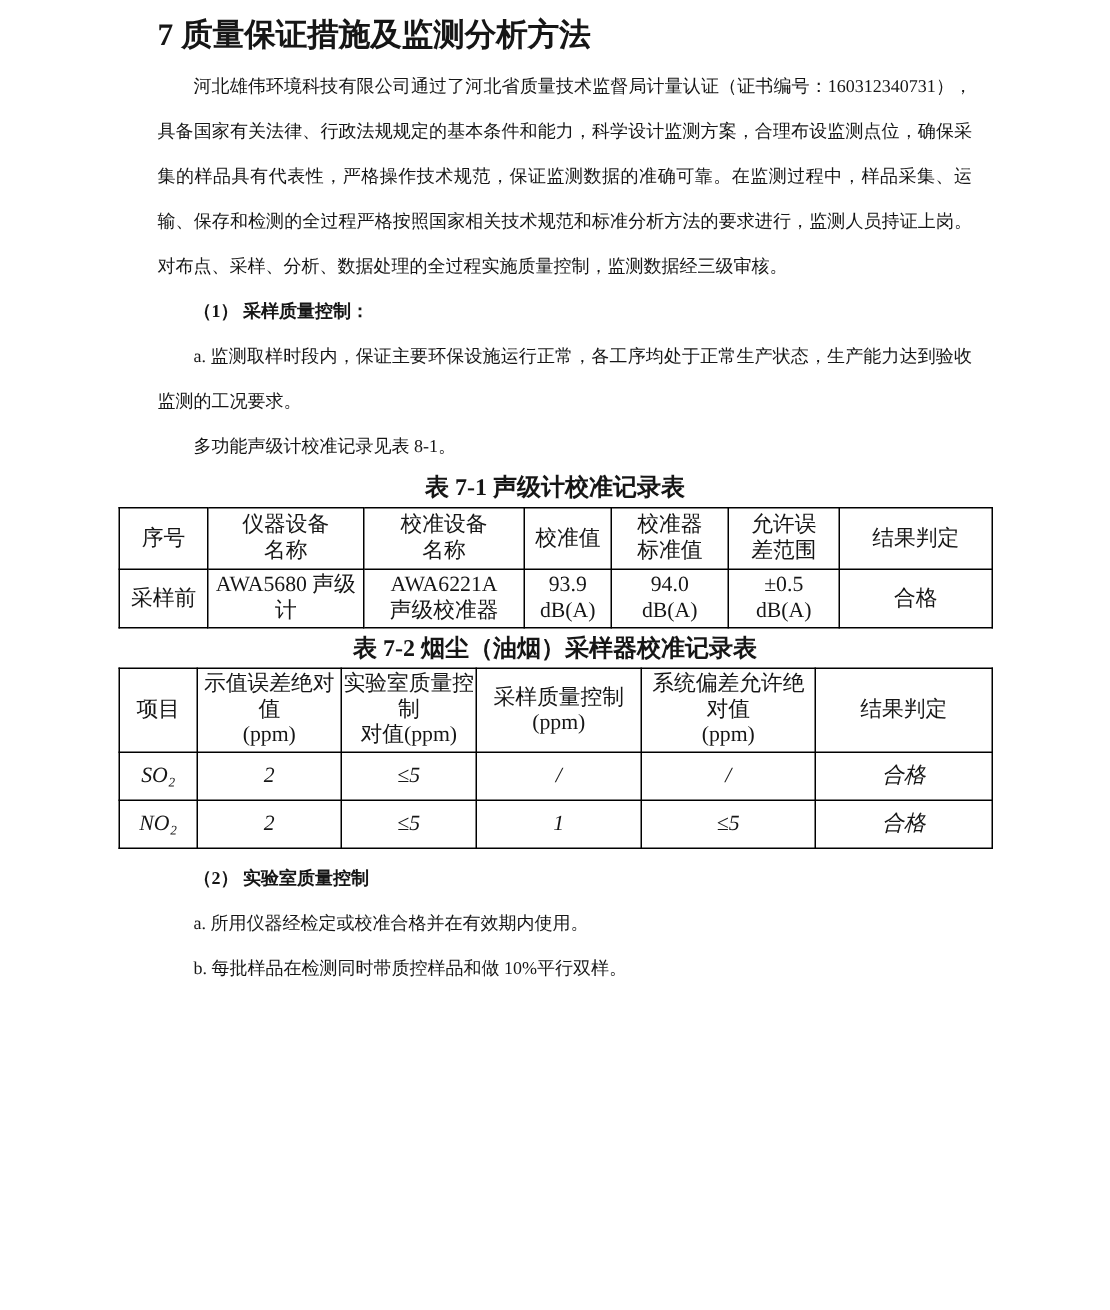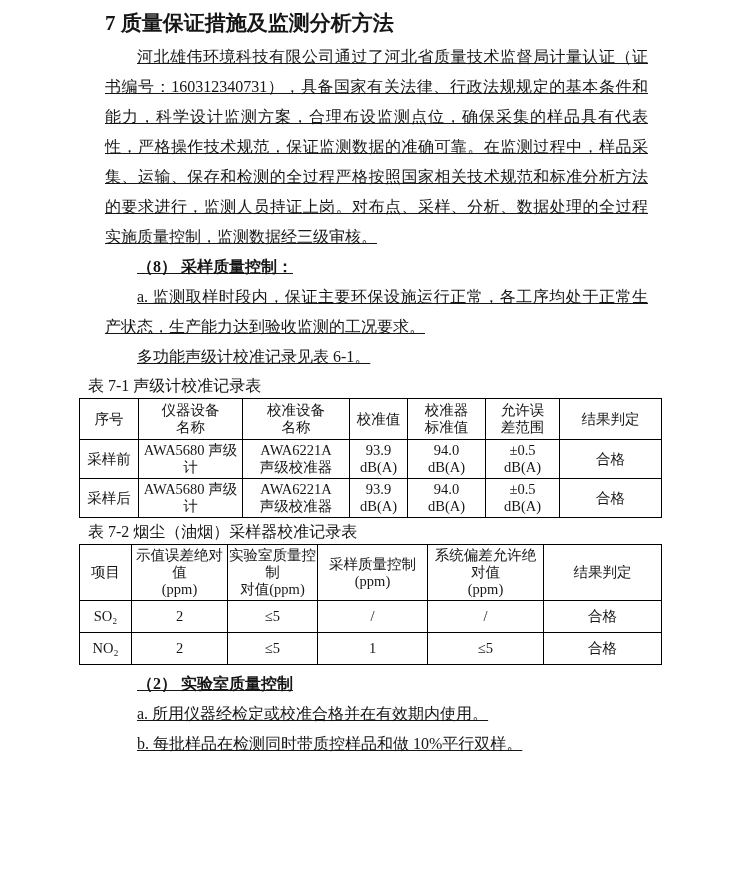--- a/index.html
+++ b/index.html
@@ -24,34 +24,33 @@
     font-weight: bold;
     margin: 0 0 0 17px;
   }
   .section-title {
     font-size: 19px;
     line-height: 22px;
     font-weight: bold;
     margin: 14px 0 0 17px;
   }
   p.body {
-    font-size: 16px;
+    font-size: 12px;
     line-height: 30px;
     margin: 0 4px 0 17px;
     text-align: justify;
     text-indent: 2em;
-    text-decoration: underline;
   }
   p.first { margin-top: 6px; }
   p.bold  { font-weight: bold; }
   .tbl-caption {
     font-size: 16px;
     line-height: 20px;
-    font-weight: normal;
-    text-align: left;
+    font-weight: bold;
+    text-align: center;
     margin: 4px 0 2px 0;
   }
   table.doc-table {
     border-collapse: collapse;
     table-layout: fixed;
     width: 582px;
     margin-left: -9px;
   }
   table.doc-table th,
   table.doc-table td {
@@ -60,38 +59,38 @@
     font-weight: normal;
     line-height: 17px;
     text-align: center;
     vertical-align: middle;
     white-space: pre-line;
     padding: 2px 1px;
   }
   table.t1 th { height: 36px; }
   table.t1 td { height: 34px; }
   table.t2 th { height: 40px; }
-  table.t2 td { height: 27px; }
+  table.t2 td { height: 27px; font-style: italic; }
 </style>
 </head>
 <body>
 
 <div class="page">
 
   <h1 class="chapter-title">7 质量保证措施及监测分析方法</h1>
 
 
   <p class="body first">河北雄伟环境科技有限公司通过了河北省质量技术监督局计量认证（证书编号：160312340731），具备国家有关法律、行政法规规定的基本条件和能力，科学设计监测方案，合理布设监测点位，确保采集的样品具有代表性，严格操作技术规范，保证监测数据的准确可靠。在监测过程中，样品采集、运输、保存和检测的全过程严格按照国家相关技术规范和标准分析方法的要求进行，监测人员持证上岗。对布点、采样、分析、数据处理的全过程实施质量控制，监测数据经三级审核。</p>
 
-  <p class="body bold">（8） 采样质量控制：</p>
+  <p class="body bold">（1） 采样质量控制：</p>
 
   <p class="body">a. 监测取样时段内，保证主要环保设施运行正常，各工序均处于正常生产状态，生产能力达到验收监测的工况要求。</p>
 
 
-  <p class="body">多功能声级计校准记录见表 6-1。</p>
+  <p class="body">多功能声级计校准记录见表 8-1。</p>
 
   <div class="tbl-caption">表 7-1 声级计校准记录表</div>
 
   <table class="doc-table t1">
     <colgroup>
       <col style="width:59px">
         <col style="width:104px">
         <col style="width:107px">
       <col style="width:58px">
         <col style="width:78px">
@@ -107,33 +106,20 @@
 名称</th>
       <th>校准值</th>
       <th>校准器
 标准值</th>
       <th>允许误
 差范围</th>
       <th>结果判定</th>
     </tr>
     <tr>
       <td>采样前</td>
-      <td>AWA5680 声级计</td>
-      <td>AWA6221A
-声级校准器</td>
-      <td>93.9
-dB(A)</td>
-      <td>94.0
-dB(A)</td>
-      <td>±0.5
-dB(A)</td>
-      <td>合格</td>
-    </tr>
-    <tr>
-      <td>采样后</td>
       <td>AWA5680 声级计</td>
       <td>AWA6221A
 声级校准器</td>
       <td>93.9
 dB(A)</td>
       <td>94.0
 dB(A)</td>
       <td>±0.5
 dB(A)</td>
       <td>合格</td>

